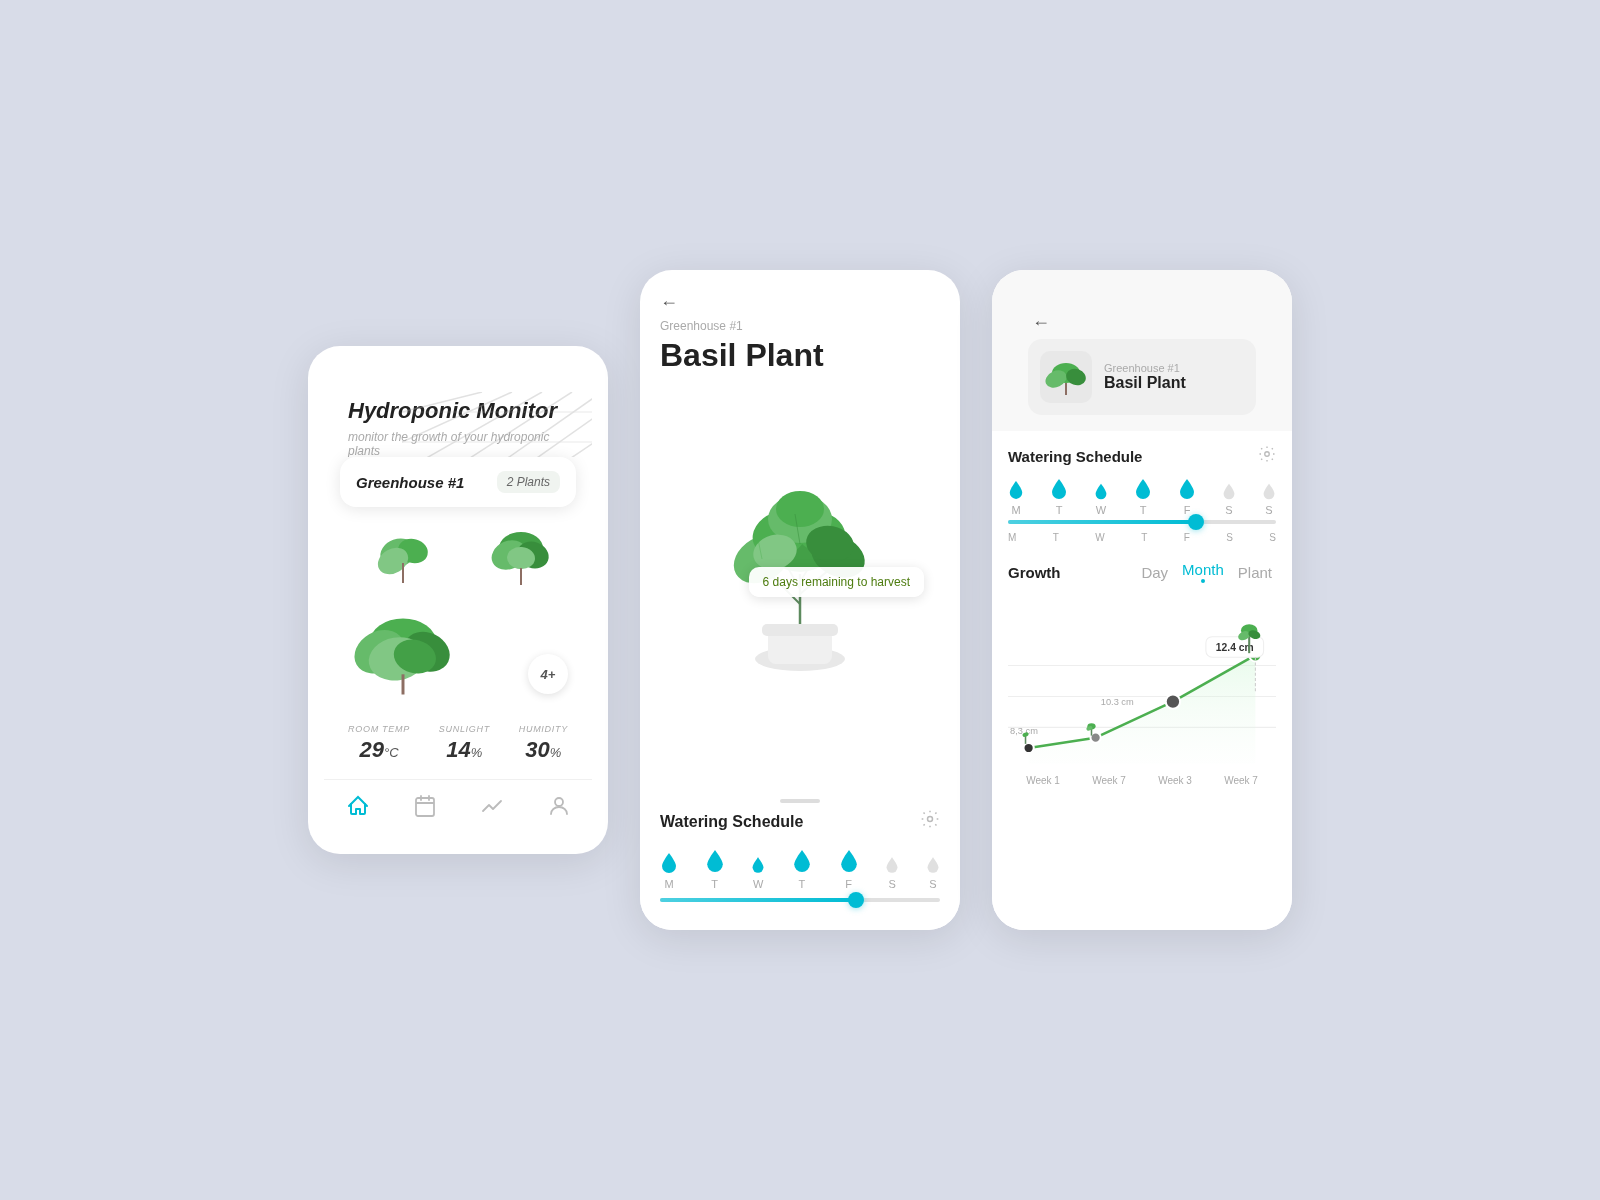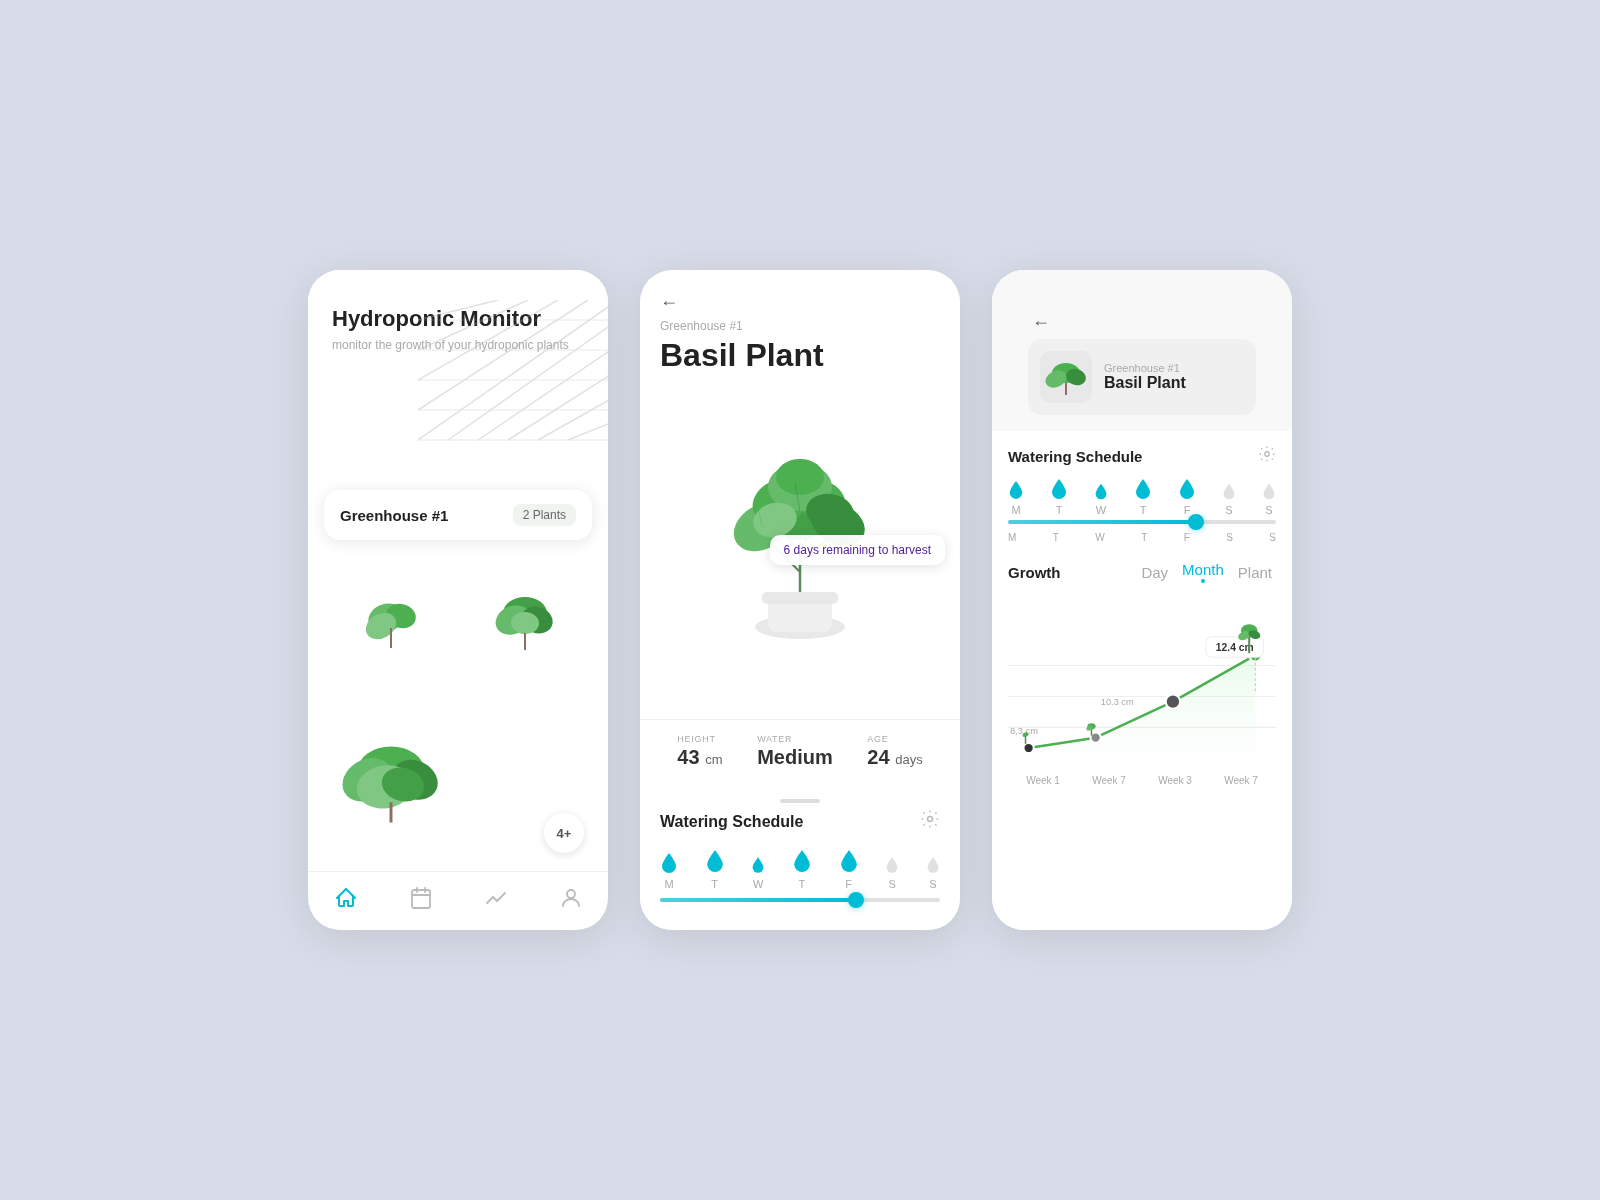--- a/index.html
+++ b/index.html
@@ -24,24 +24,25 @@
       background: #fff;
       border-radius: 32px;
       box-shadow: 0 8px 40px rgba(0,0,0,0.10);
       overflow: hidden;
       position: relative;
     }
 
     
     .screen1 {
       width: 300px;
-      height: 660px;
-      padding: 0;
+      height: 508px;
+      padding: 16px;
       display: flex;
       flex-direction: column;
+      font-style: italic;
     }
     .screen1-top {
       padding: 36px 24px 0 24px;
       position: relative;
       height: 220px;
       overflow: hidden;
       background: #fff;
     }
     .screen1-top h1 {
       font-size: 22px;
@@ -192,28 +193,28 @@
     .plant-image-area {
       flex: 1;
       position: relative;
       display: flex;
       align-items: center;
       justify-content: center;
       min-height: 240px;
     }
     .harvest-badge {
       position: absolute;
-      right: 15px;
+      right: 36px;
       top: 50%;
       transform: translateY(-40%);
       background: rgba(255,255,255,0.95);
       border-radius: 10px;
       padding: 8px 14px;
       font-size: 12px;
-      color: #4c1d95;
+      color: #4d7c0f;
       box-shadow: 0 2px 12px rgba(0,0,0,0.12);
     }
     .screen2-metrics {
       display: flex;
       justify-content: space-around;
       padding: 14px 20px;
       border-top: 1px solid #f0f0f0;
     }
     .metric-item {}
     .metric-label {
@@ -481,20 +482,40 @@
           <ellipse cx="65" cy="36" rx="20" ry="16" fill="#388e3c" transform="rotate(25 65 36)"></ellipse>
           <ellipse cx="40" cy="42" rx="24" ry="18" fill="#81c784" transform="rotate(-10 40 42)"></ellipse>
           <ellipse cx="55" cy="40" rx="18" ry="14" fill="#43a047" transform="rotate(15 55 40)"></ellipse>
           <line x1="45" y1="55" x2="45" y2="72" stroke="#8d6e63" stroke-width="2.5"></line>
         </svg>
       </div>
 
       <div class="more-badge">4+</div>
     </div>
 
+    <div class="screen1-stats">
+      <div class="stat-item">
+        <span class="stat-label">ROOM TEMP</span>
+        <span class="stat-value">
+          <span>29</span><span class="stat-unit">°C</span>
+        </span>
+      </div>
+      <div class="stat-item">
+        <span class="stat-label">SUNLIGHT</span>
+        <span class="stat-value">
+          <span>14</span><span class="stat-unit">%</span>
+        </span>
+      </div>
+      <div class="stat-item">
+        <span class="stat-label">HUMIDITY</span>
+        <span class="stat-value">
+          <span>30</span><span class="stat-unit">%</span>
+        </span>
+      </div>
+    </div>
 
     <div class="screen1-nav">
       <div class="nav-icon">
         <svg width="24" height="24" viewBox="0 0 24 24" fill="none" xmlns="http://www.w3.org/2000/svg">
           <path d="M3 12L12 3l9 9" stroke="#00bcd4" stroke-width="2" stroke-linecap="round"></path>
           <path d="M5 10v9a1 1 0 001 1h4v-5h4v5h4a1 1 0 001-1v-9" stroke="#00bcd4" stroke-width="2" stroke-linecap="round" stroke-linejoin="round"></path>
         </svg>
       </div>
       <div class="nav-icon">
         <svg width="24" height="24" viewBox="0 0 24 24" fill="none" xmlns="http://www.w3.org/2000/svg">
@@ -549,40 +570,20 @@
         <ellipse cx="140" cy="70" rx="24" ry="18" fill="#388e3c" transform="rotate(10 140 70)"></ellipse>
         <ellipse cx="110" cy="35" rx="24" ry="18" fill="#4caf50"></ellipse>
 
         <line x1="110" y1="70" x2="105" y2="40" stroke="#388e3c" stroke-width="1" opacity="0.5"></line>
         <line x1="72" y1="85" x2="68" y2="65" stroke="#4caf50" stroke-width="0.8" opacity="0.5"></line>
       </svg>
 
       <div class="harvest-badge">6 days remaining to harvest</div>
     </div>
 
-    <div class="screen2-metrics">
-      <div class="metric-item">
-        <span class="metric-label">HEIGHT</span>
-        <span class="metric-value">
-          <span>43</span> <span class="metric-unit">cm</span>
-        </span>
-      </div>
-      <div class="metric-item">
-        <span class="metric-label">WATER</span>
-        <span class="metric-value">
-          <span>Medium</span>
-        </span>
-      </div>
-      <div class="metric-item">
-        <span class="metric-label">AGE</span>
-        <span class="metric-value">
-          <span>24</span> <span class="metric-unit">days</span>
-        </span>
-      </div>
-    </div>
 
     <div class="screen2-watering">
       <div class="divider-pill"></div>
       <div class="watering-header">
         <span class="watering-title">Watering Schedule</span>
         <span class="gear-icon-wrap">
           <svg width="20" height="20" viewBox="0 0 24 24" fill="none" stroke="#bbb" stroke-width="1.8">
             <circle cx="12" cy="12" r="3"></circle>
             <path d="M12 2v2M12 20v2M4.22 4.22l1.42 1.42M18.36 18.36l1.42 1.42M2 12h2M20 12h2M4.22 19.78l1.42-1.42M18.36 5.64l1.42-1.42"></path>
           </svg>

